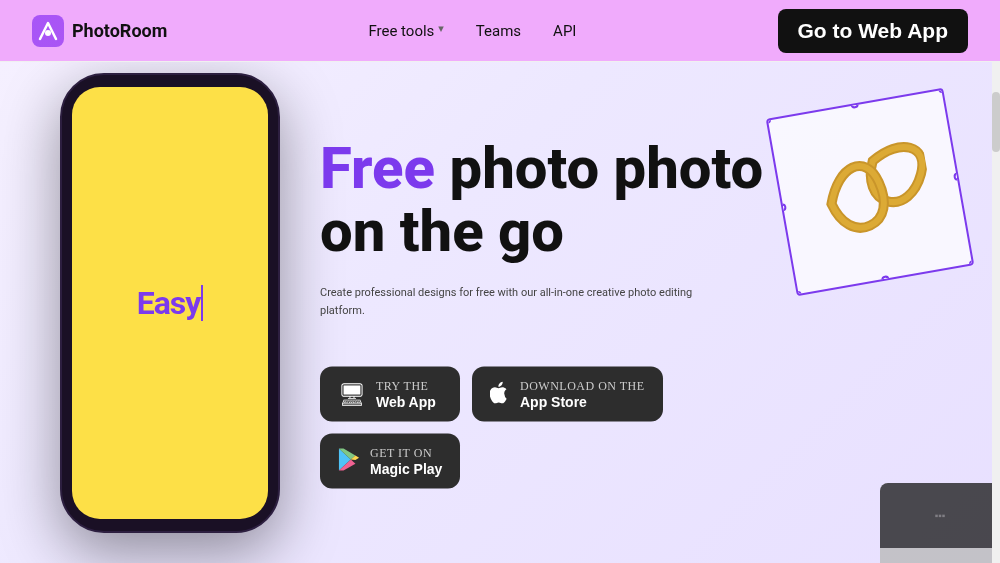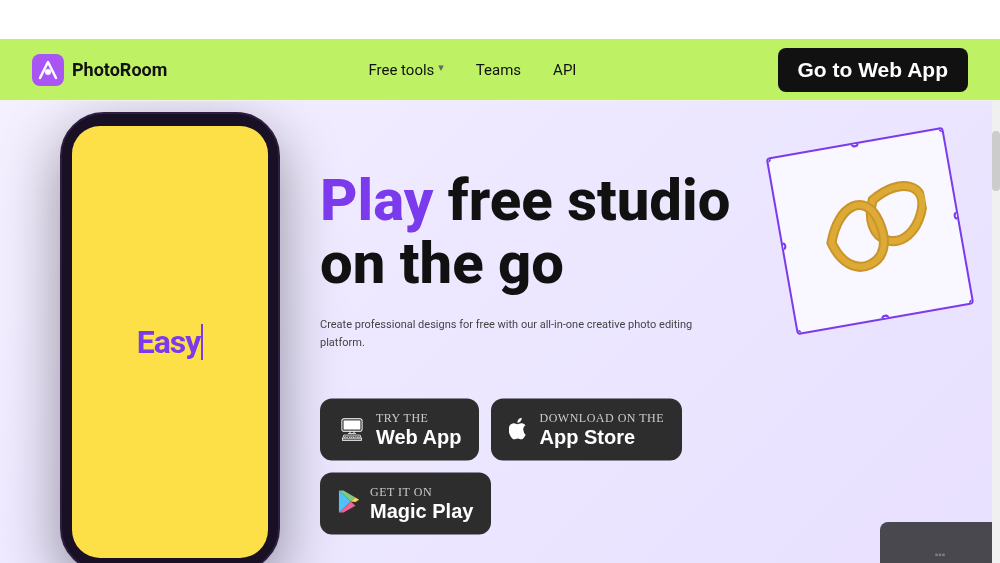--- a/index.html
+++ b/index.html
@@ -11,25 +11,24 @@
       background: #fff;
     }
 
     
     nav {
       display: flex;
       align-items: center;
       justify-content: space-between;
       padding: 0 32px;
       height: 62px;
-      background: #bef264;
+      background: #f0abfc;
       border-bottom: 1px solid #f0f0f0;
       position: relative;
       z-index: 10;
-      margin-top: 39px;
     }
     .nav-logo {
       display: flex;
       align-items: center;
       gap: 8px;
       text-decoration: none;
     }
     .nav-logo-icon {
       width: 32px;
       height: 32px;
@@ -184,21 +183,21 @@
     }
     .btn-store-text-small {
       font-size: 12px;
       color: #ccc;
       text-transform: uppercase;
       letter-spacing: 0.5px;
       display: block;
       font-family: Liberation Serif, serif;
     }
     .btn-store-text-main {
-      font-size: 20px;
+      font-size: 14px;
       font-weight: 700;
       display: block;
       white-space: nowrap;
     }
 
     
     .earrings-container {
       position: absolute;
       right: 20px;
       top: 40px;
@@ -341,21 +340,21 @@
         <div style="display:flex; align-items:center;">
           <span class="phone-easy-text">Easy</span>
             <span class="phone-cursor"></span>
         </div>
       </div>
     </div>
   </div>
 
   <div class="hero-content">
     <h1 class="hero-title">
-      <span class="hero-title-accent">Play</span><span> free studio on the go</span>
+      <span class="hero-title-accent">Free</span><span> photo photo on the go</span>
     </h1>
     <p class="hero-subtitle">Create professional designs for free with our all-in-one creative photo editing platform.</p>
 
     <div class="hero-buttons">
 
       <button class="btn-store">
         <span class="btn-store-icon">🖥</span>
         <div>
           <span class="btn-store-text-small">Try the</span>
           <span class="btn-store-text-main">Web App</span>

